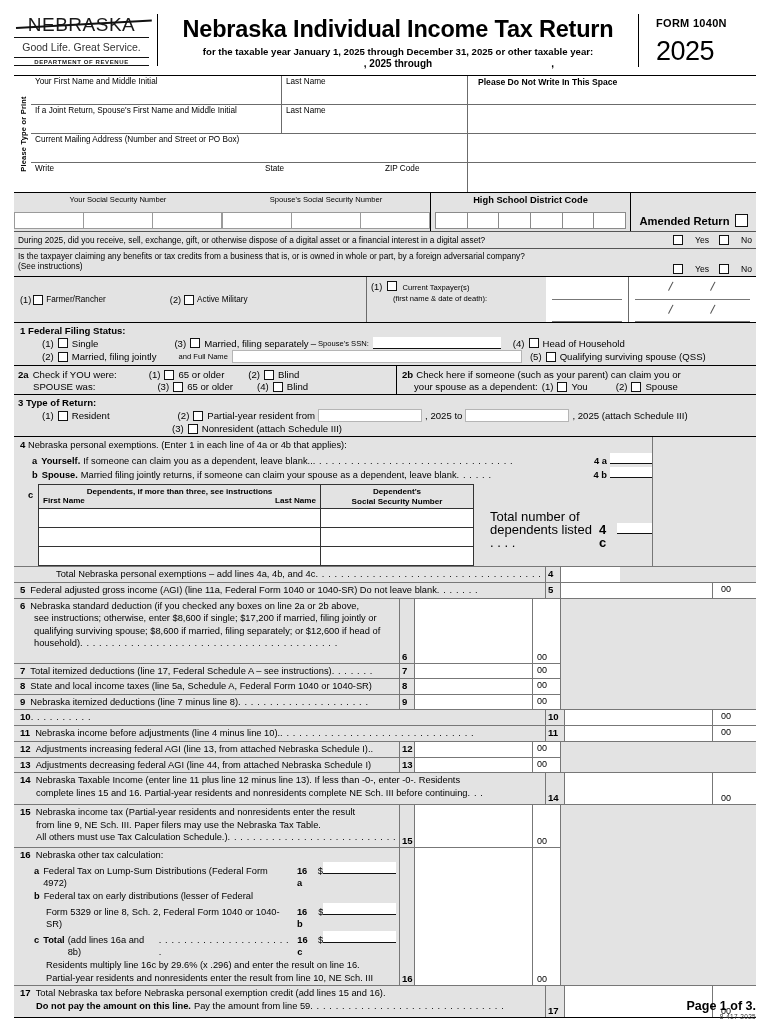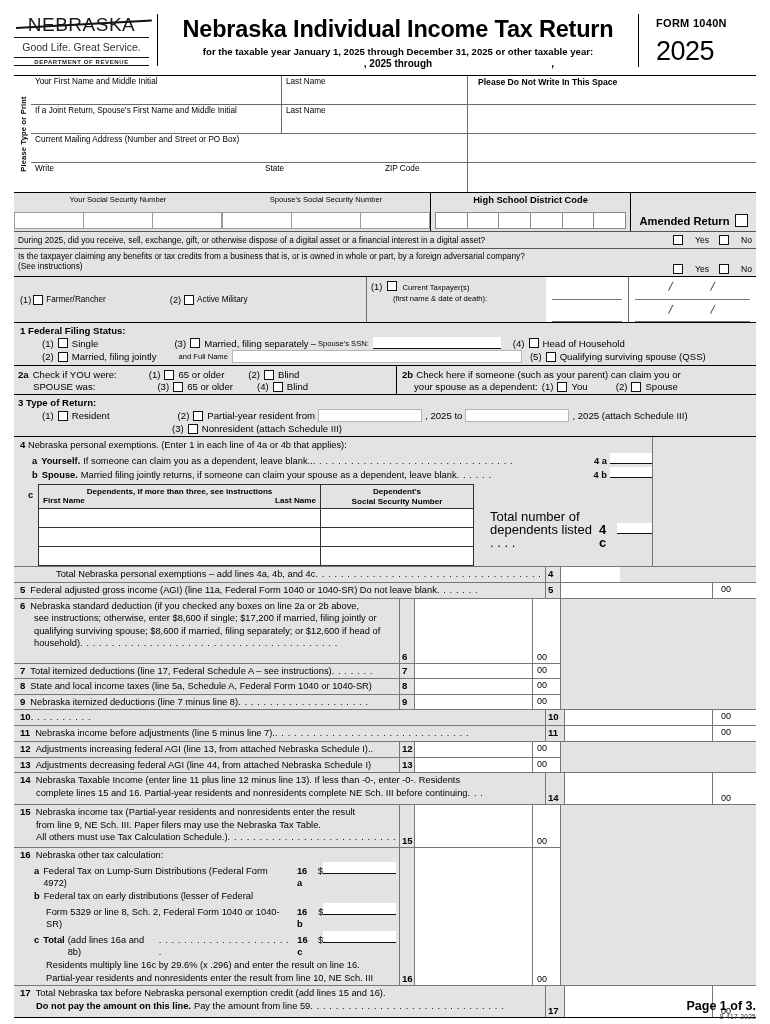--- a/index.html
+++ b/index.html
@@ -567,21 +567,21 @@
         <span class="dots" style="flex:1;overflow:hidden;white-space:nowrap"> . . . . . . . . . .</span>
       </div>
       <div class="mnum" style="width:19px">10</div>
       <div class="mamt2" style="width:148px"></div>
       <div class="mcents2">00</div>
     </div>
 
     <div class="mrow">
       <div class="mlabel" style="display:flex">
         <span class="num">11</span>
-        <span style="margin-left:5px">Nebraska income before adjustments (line 5 minus line 7).</span>
+        <span style="margin-left:5px">Nebraska income before adjustments (line 4 minus line 10).</span>
         <span class="dots" style="flex:1;overflow:hidden;white-space:nowrap"> . . . . . . . . . . . . . . . . . . . . . . . . . . . . . . .</span>
       </div>
       <div class="mnum" style="width:19px">11</div>
       <div class="mamt2" style="width:148px"></div>
       <div class="mcents2">00</div>
     </div>
 
     <div style="display:flex;border-top:1.1px solid #777">
       <div style="flex:1">
         <div class="mrow" style="border-top:none">

